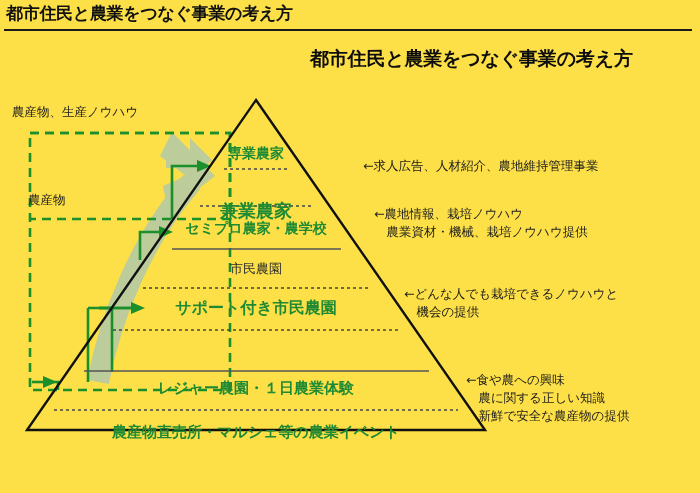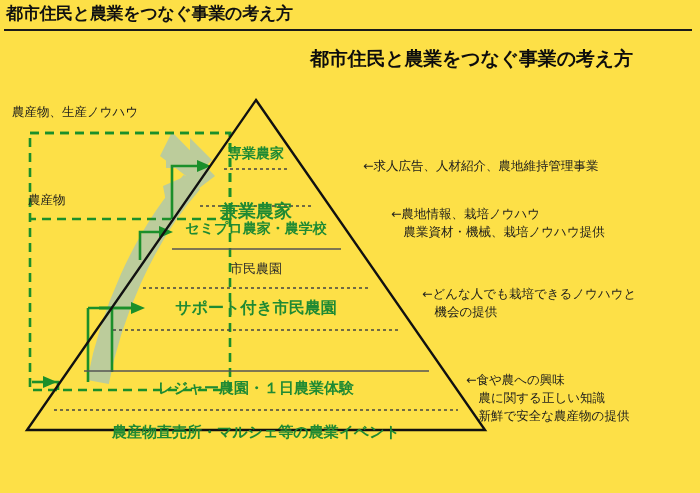--- a/index.html
+++ b/index.html
@@ -187,22 +187,22 @@
   <div class="layer-label green" style="left:146px; top:222px; width:220px; font-size:14px;font-family:Liberation Serif, serif;">セミプロ農家・農学校</div>
   <div class="layer-label green" style="left:136px; top:300px; width:240px; font-size:16px;">サポート付き市民農園</div>
   <div class="layer-label black" style="left:186px; top:262px; width:140px; font-size:13px;">市民農園</div>
   <div class="layer-label green" style="left:106px; top:381px; width:300px; font-size:15px;">レジャー農園・１日農業体験</div>
   <div class="layer-label green" style="left:46px; top:413px; width:420px; font-size:15px;margin-top:12px;">農産物直売所・マルシェ等の農業イベント</div>
 
   <div class="left-caption" style="left:12px; top:106px;">農産物、生産ノウハウ</div>
   <div class="left-caption" style="left:28px; top:194px;">農産物</div>
 
   <div class="annotation" style="left:326px; top:157px;margin-left:37px;">←求人広告、人材紹介、農地維持管理事業</div>
-  <div class="annotation" style="left:374px; top:205px;margin-left:17px;">←農地情報、栽培ノウハウ
+  <div class="annotation" style="left:374px; top:205px;">←農地情報、栽培ノウハウ
 　農業資材・機械、栽培ノウハウ提供</div>
-  <div class="annotation" style="left:422px; top:285px;">←どんな人でも栽培できるノウハウと
+  <div class="annotation" style="left:404px; top:285px;">←どんな人でも栽培できるノウハウと
 　機会の提供</div>
   <div class="annotation" style="left:466px; top:371px;">←食や農への興味
 　農に関する正しい知識
 　新鮮で安全な農産物の提供</div>
 
 
 </div>
 
 </body></html>

